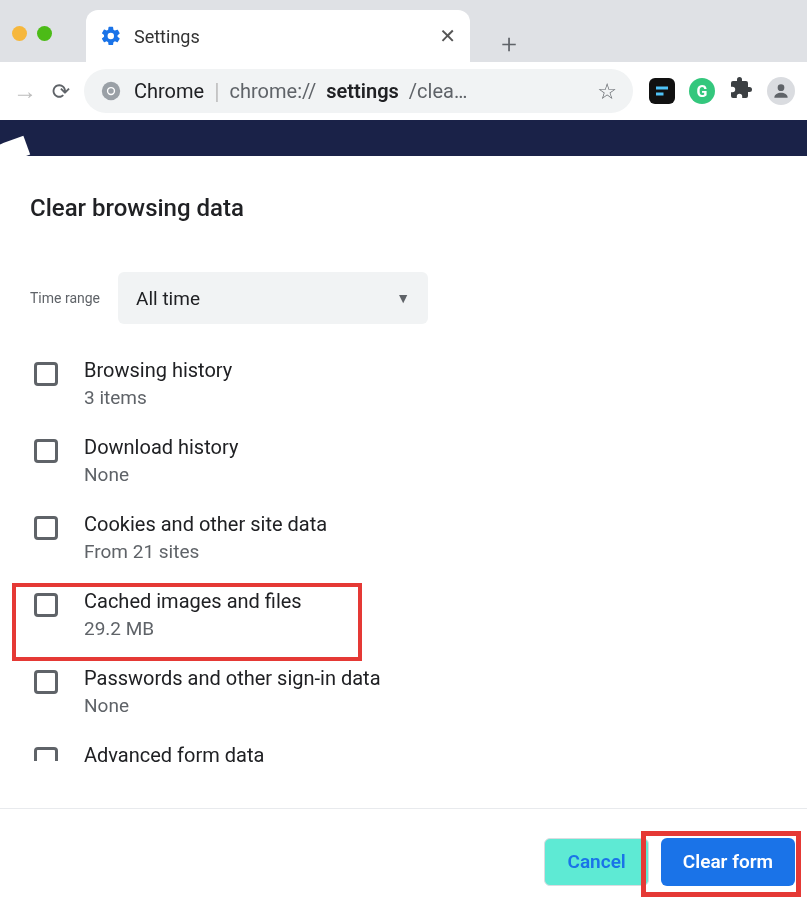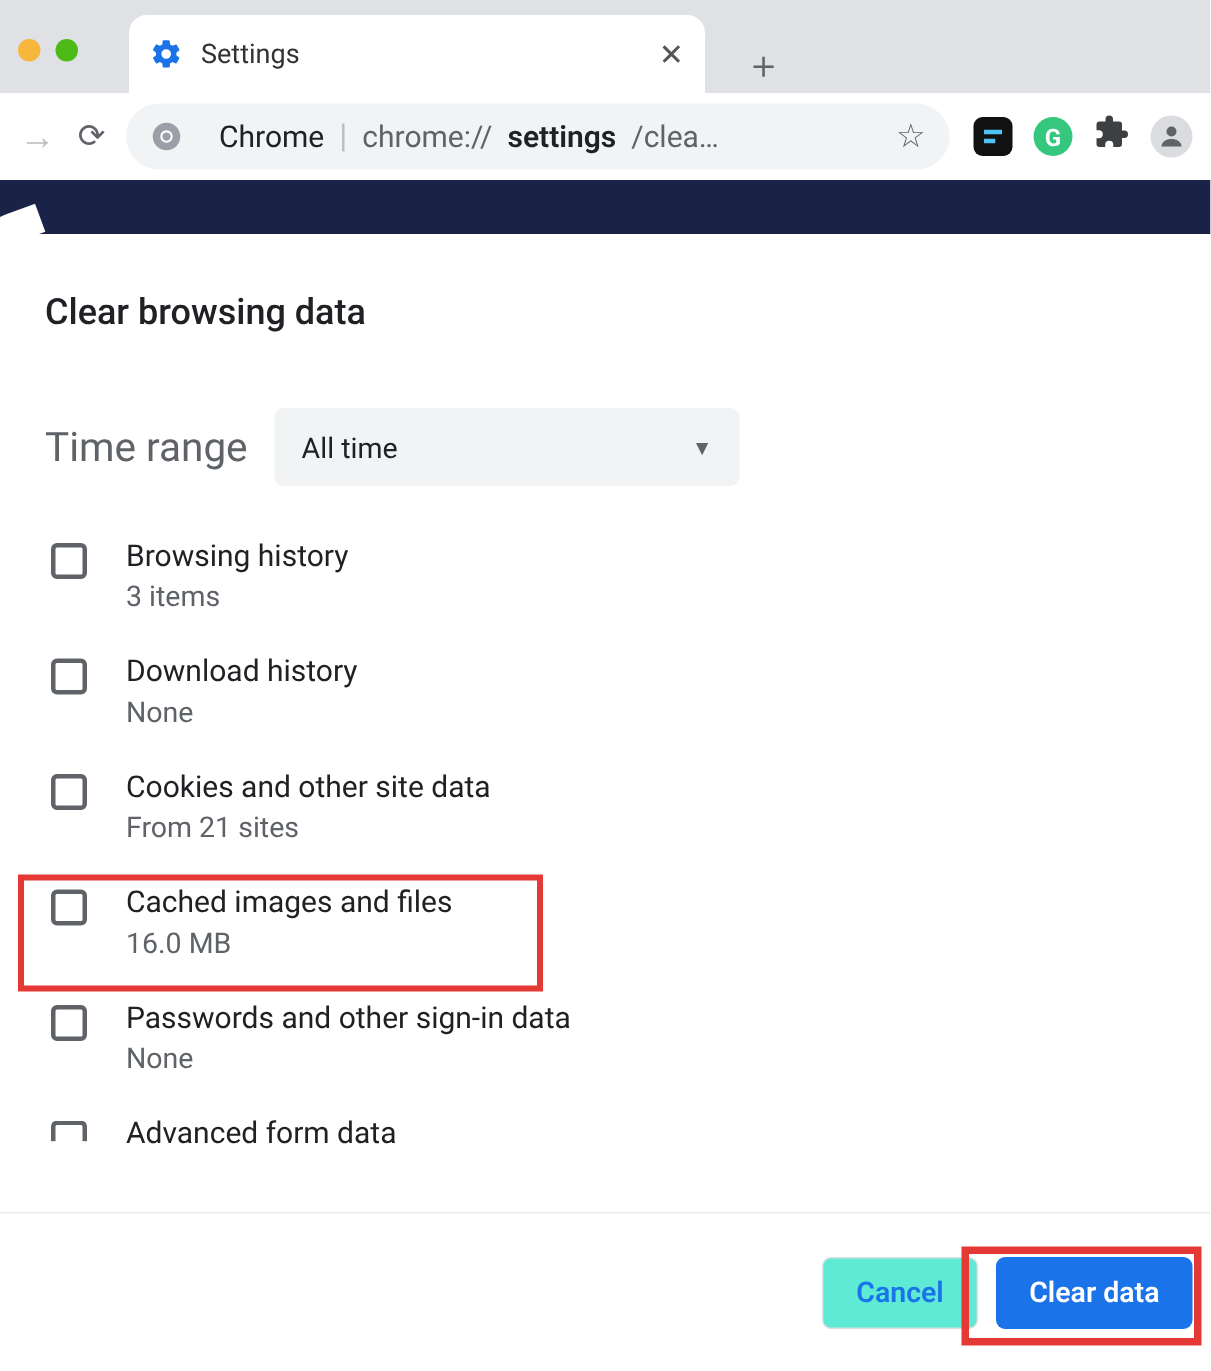--- a/index.html
+++ b/index.html
@@ -15,21 +15,21 @@
   .tab { position: absolute; left: 86px; top: 10px; width: 384px; height: 52px; background:#fff; border-radius: 12px 12px 0 0; display:flex; align-items:center; padding:0 14px; gap:12px;}
   .tab .gear { width:22px; height:22px; display:flex; align-items:center; justify-content:center;}
   .tab .title { font-size: 18px; color:#333; flex:1;}
   .tab .close { font-size:20px; color:#555; font-weight:300;}
   .new-tab { position:absolute; left: 496px; top: 26px; font-size: 26px; color:#5f6368; font-weight:300;}
 
   
   .addr-row { background:#fff; height: 58px; display:flex; align-items:center; padding: 0 12px; gap:10px;}
   .nav-arrow { color:#bdbdbd; font-size:24px; width:26px; text-align:center;}
   .reload { color:#5f6368; font-size:22px; width:26px; text-align:center;}
-  .omnibox { flex:1; background:#f1f3f4; border-radius: 28px; height:44px; display:flex; align-items:center; padding:0 16px; gap:24px; }
+  .omnibox { flex:1; background:#f1f3f4; border-radius: 28px; height:44px; display:flex; align-items:center; padding:0 16px; gap:12px; }
   .omnibox .chrome-icon { width:22px; height:22px; }
   .omnibox .urlbox { display:flex; align-items:center; gap:10px; font-size:20px; overflow:hidden; white-space:nowrap;}
   .urlbox .prefix { color:#202124; font-weight:400;}
   .urlbox .sep { color:#bdbdbd; font-size:22px;}
   .urlbox .url-light { color:#5f6368;}
   .urlbox .url-bold { color:#202124; font-weight:600;}
   .urlbox .url-tail { color:#5f6368;}
   .omnibox .star { margin-left:auto; color:#5f6368; font-size:22px;}
   .ext-icons { display:flex; align-items:center; gap:14px; padding-left:6px;}
   .ext { width:26px; height:26px; border-radius:6px; display:flex; align-items:center; justify-content:center;}
@@ -47,21 +47,21 @@
   .dialog-title { font-size: 24px; font-weight:500; color:#202124; padding: 10px 0 28px 30px;}
   .tabs-row { display:flex; height:52px; position:relative; border-bottom:1px solid #e0e0e0;}
   .tab-btn { flex:1; display:flex; align-items:center; justify-content:center; font-size:20px; font-weight:600; color:#5f6368; cursor:pointer;}
   .tab-btn.active { color:#1a73e8;}
   .tab-indicator { position:absolute; left:50%; bottom:-1px; width:50%; height:4px; background:#1a73e8;}
   .hl-red { position:absolute; border:4px solid #e53935; pointer-events:none;}
   .hl-advanced { left:507px; top:-8px; width:198px; height:52px;}
 
   .form-area { padding: 22px 30px 0 30px; }
   .time-row { display:flex; align-items:center; gap:18px; margin-bottom: 34px;}
-  .time-label { color:#5f6368; font-size:27px;}
+  .time-label { color:#5f6368; font-size:14px;}
   .select { background:#f1f3f4; width:310px; height:52px; border-radius:6px; display:flex; align-items:center; padding:0 18px; font-size:19px; color:#202124; position:relative;}
   .select .caret { position:absolute; right:18px; color:#5f6368; font-size:14px;}
 
   .items { display:flex; flex-direction:column; gap:26px; position:relative;}
   .item { display:flex; align-items:flex-start; gap:26px;}
   .checkbox { width:24px; height:24px; border:3px solid #5f6368; border-radius:4px; margin-top:4px; flex-shrink:0; margin-left:4px;}
   .item-text .t1 { font-size:20px; color:#202124; margin-bottom:4px;}
   .item-text .t2 { font-size:19px; color:#5f6368;}
   .hl-cached { left:-18px; top: 225px; width:350px; height:78px;}
 
@@ -168,21 +168,21 @@
         <div class="checkbox"></div>
         <div class="item-text">
           <div class="t1">Cookies and other site data</div>
           <div class="t2">From 21 sites</div>
         </div>
       </div>
       <div class="item">
         <div class="checkbox"></div>
         <div class="item-text">
           <div class="t1">Cached images and files</div>
-          <div class="t2">16.0 MB</div>
+          <div class="t2">29.2 MB</div>
         </div>
       </div>
       <div class="item">
         <div class="checkbox"></div>
         <div class="item-text">
           <div class="t1">Passwords and other sign-in data</div>
           <div class="t2">None</div>
         </div>
       </div>
       <div class="item" style="margin-bottom:-20px;">
@@ -192,15 +192,15 @@
         </div>
       </div>
       <div class="hl-red hl-cached"></div>
     </div>
   </div>
 </div>
 
 <div class="footer">
   <div class="btn cancel">Cancel</div>
   <div style="width:8px"></div>
-  <div class="btn primary">Clear data</div>
+  <div class="btn primary">Clear form</div>
   <div class="hl-clear"></div>
 </div>
 
 </body></html>

